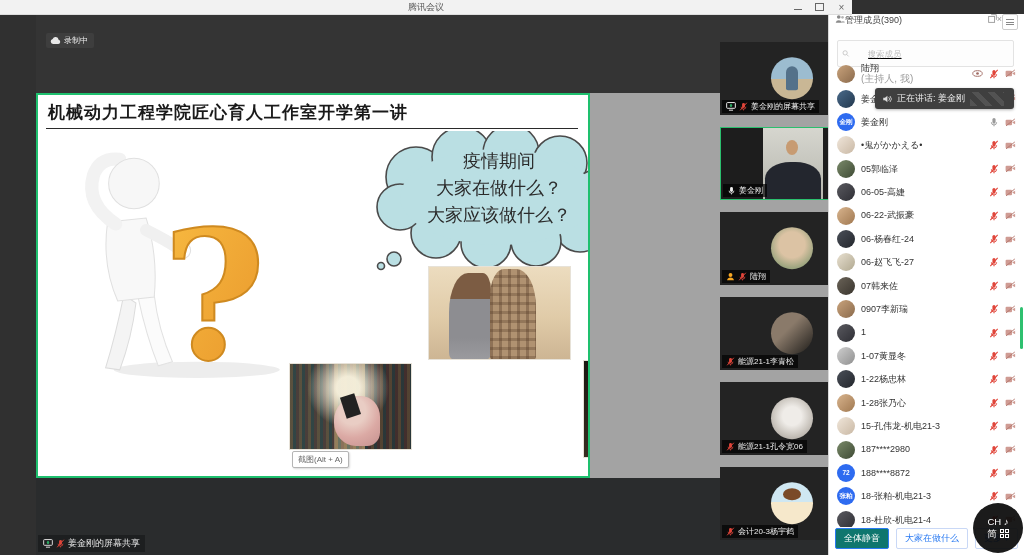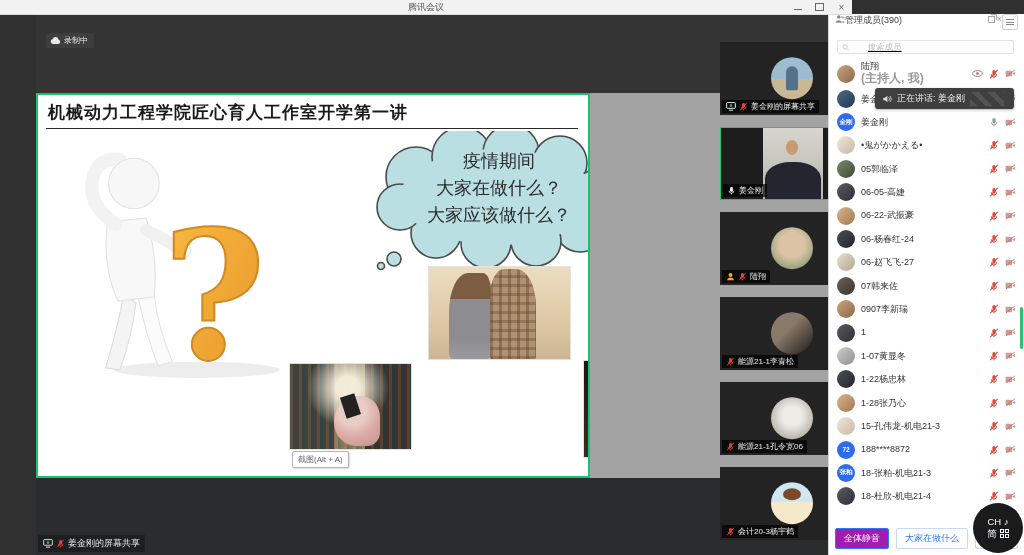--- a/index.html
+++ b/index.html
@@ -79,33 +79,33 @@
   .tile.mic-on .i-mic-on{display:inline-block;}
   
   #panel{position:absolute;top:14px;right:0;width:196px;bottom:0;background:#fff;border-left:1px solid #d9d9d9;box-sizing:border-box;}
   #panel-header{position:absolute;left:0;top:0;right:0;height:24px;display:flex;align-items:flex-start;padding:0 6px;}
   #panel-title{font-size:9px;color:#444;}
   #panel-header .spacer{flex:1;}
   .h-ic{color:#999;font-size:9px;display:inline-flex;align-items:center;}
   #menu-btn{width:14px;height:14px;border:1px solid #ccc;border-radius:2px;display:inline-flex;flex-direction:column;
     align-items:center;justify-content:center;gap:1.5px;}
   #menu-btn i{display:block;width:8px;height:1px;background:#888;}
-  #search-box{position:absolute;left:8px;right:10px;top:26px;height:14px;border:1px solid #e3e3e3;border-radius:2px;
+  #search-box{position:absolute;left:8px;right:10px;top:26px;height:27px;border:1px solid #e3e3e3;border-radius:2px;
     background:#fdfdfd;display:flex;align-items:center;padding:0 4px;gap:16px;box-sizing:border-box;text-decoration:underline;}
   #search-box input{border:none;outline:none;background:transparent;font-size:8.5px;color:#666;width:100%;}
   #search-box input::placeholder{color:#bbb;}
   #member-list{position:absolute;left:0;right:0;top:46px;bottom:28px;overflow:hidden;}
   .member-row{height:23.4px;display:flex;align-items:center;padding:0 8px;gap:6px;box-sizing:border-box;}
   .member-row.has-eye{height:27px;}
   .avatar{position:relative;width:18px;height:18px;border-radius:50%;flex:none;display:flex;align-items:center;justify-content:center;overflow:hidden;}
   .av-txt{font-style:normal;color:#fff;font-size:6.5px;font-weight:bold;letter-spacing:0;}
   .av-txt:empty{display:none;}
   .m-texts{display:flex;flex-direction:column;line-height:1.15;min-width:0;}
   .m-name{font-size:9px;color:#333;white-space:nowrap;overflow:hidden;text-overflow:ellipsis;max-width:110px;}
-  .m-sub{font-size:12px;color:#9a9a9a;font-weight:bold;}
+  .m-sub{font-size:10px;color:#9a9a9a;}
   .m-sub:empty{display:none;}
   .m-icons{margin-left:auto;display:flex;align-items:center;gap:6px;flex:none;}
   .member-row .eye-i{display:none;}
   .member-row.has-eye .eye-i{display:inline-block;}
   .member-row .mic-on-i{display:none;}
   .member-row.mic-on .mic-on-i{display:inline-block;}
   .blue{background:#2e6bf0;}
   .p-warm{background:linear-gradient(135deg,#c9a37c,#8a6a4c);}
   .p-warm2{background:linear-gradient(135deg,#d8b48e,#a07850);}
   .p-dark{background:linear-gradient(135deg,#5a5a60,#2e2e34);}
@@ -116,21 +116,21 @@
   .p-light2{background:linear-gradient(135deg,#e8e0d0,#b0a890);}
   .p-green{background:linear-gradient(135deg,#7a8a6a,#3e4a34);}
   .p-bluedark{background:linear-gradient(135deg,#4a6a8a,#22374d);}
   #speak-tip{position:absolute;left:46px;top:74px;height:21px;background:#3f3f3f;border-radius:3px;z-index:6;
     display:flex;align-items:center;gap:5px;padding:0 10px 0 7px;box-shadow:0 1px 3px rgba(0,0,0,.3);}
   #speak-tip span{color:#ececec;font-size:9px;white-space:nowrap;}
   #speak-tip .wm{width:34px;height:14px;background:repeating-linear-gradient(45deg,rgba(255,255,255,.10) 0 5px,transparent 5px 11px);}
   #scrollthumb{position:absolute;right:1px;top:293px;width:3px;height:42px;border-radius:2px;background:#2ec06f;}
   #panel-btns{position:absolute;left:0;right:0;bottom:6px;display:flex;justify-content:center;gap:7px;}
   .pbtn{font-size:9px;border-radius:2px;padding:3px 8px;white-space:nowrap;cursor:default;}
-  .pbtn.primary{background:#a21caf;color:#fff;border:1px solid #2a7af2;}
+  .pbtn.primary{background:#0f766e;color:#fff;border:1px solid #2a7af2;}
   .pbtn.secondary{background:#fff;color:#2a7af2;border:1px solid #c9d8f6;}
   
   #ime{position:absolute;left:973px;top:503px;width:50px;height:50px;border-radius:50%;background:rgba(10,10,10,.93);
     z-index:40;color:#fff;display:flex;flex-direction:column;align-items:center;justify-content:center;gap:1px;}
   #ime .l1,#ime .l2{font-size:9.5px;line-height:1.1;display:flex;align-items:center;gap:3px;}
   .grid-ic{display:inline-grid;grid-template-columns:4px 4px;gap:1px;}
   .grid-ic i{display:block;width:4px;height:4px;border:1px solid #fff;box-sizing:border-box;}
   svg{display:block;}
 </style>
 </head>
@@ -743,20 +743,42 @@
           </svg>
 
           <svg class="cam-i" width="11" height="9" viewBox="0 0 13 10">
             <rect x="0.7" y="1.7" width="7.6" height="6.6" rx="1.2" fill="#cf9b93"></rect>
             <path d="M8.8 4.8 12 2.8v4.4L8.8 5.2z" fill="#cf9b93"></path>
             <line x1="1.2" y1="9" x2="11.6" y2="0.8" stroke="#b5776e" stroke-width="1.1"></line>
           </svg>
         </span>
       </div>
 
+      <div class="member-row">
+        <span class="avatar p-green"></span>
+        <span class="m-texts">
+          <span class="m-name">187****2980</span>
+
+        </span>
+        <span class="m-icons">
+
+          <svg class="mic-muted-i" width="10" height="10" viewBox="0 0 12 12">
+            <path d="M6 1.2a1.9 1.9 0 0 1 1.9 1.9v3A1.9 1.9 0 1 1 4.1 6.1v-3A1.9 1.9 0 0 1 6 1.2z" fill="#e0453a"></path>
+            <path d="M2.8 6.3a3.2 3.2 0 0 0 6.4 0" fill="none" stroke="#e0453a" stroke-width="1.1"></path>
+            <line x1="6" y1="9.6" x2="6" y2="11.2" stroke="#e0453a" stroke-width="1.1"></line>
+            <line x1="1.6" y1="11" x2="10.4" y2="1" stroke="#e0453a" stroke-width="1.3"></line>
+          </svg>
+
+          <svg class="cam-i" width="11" height="9" viewBox="0 0 13 10">
+            <rect x="0.7" y="1.7" width="7.6" height="6.6" rx="1.2" fill="#cf9b93"></rect>
+            <path d="M8.8 4.8 12 2.8v4.4L8.8 5.2z" fill="#cf9b93"></path>
+            <line x1="1.2" y1="9" x2="11.6" y2="0.8" stroke="#b5776e" stroke-width="1.1"></line>
+          </svg>
+        </span>
+      </div>
 
       <div class="member-row">
         <span class="avatar blue">
           <i class="av-txt">72</i>
         </span>
         <span class="m-texts">
           <span class="m-name">188****8872</span>
 
         </span>
         <span class="m-icons">

